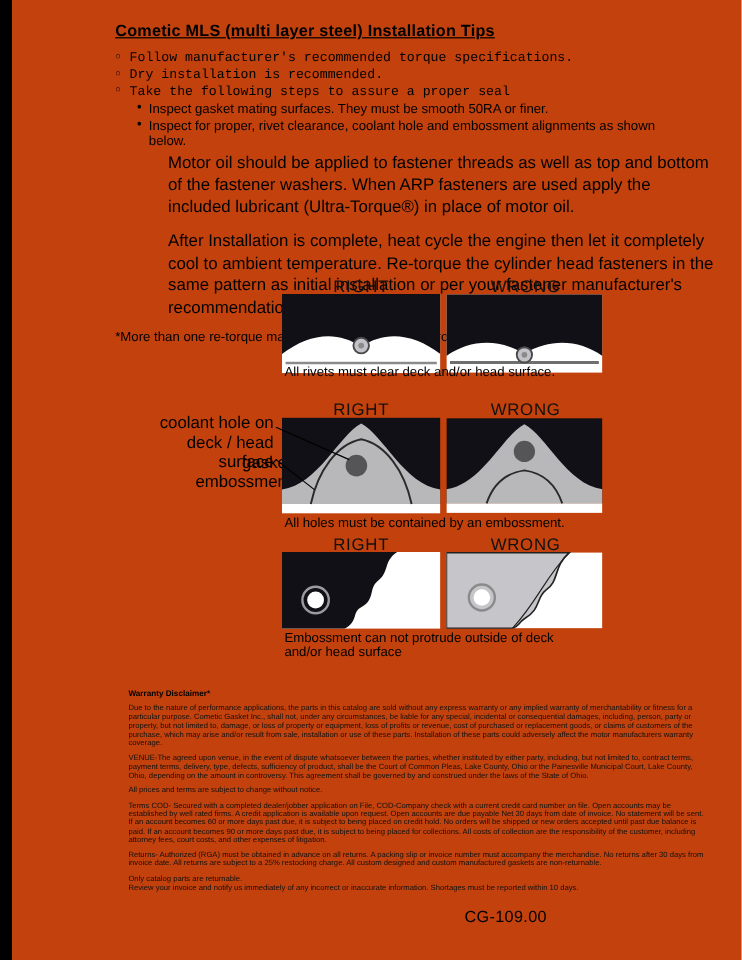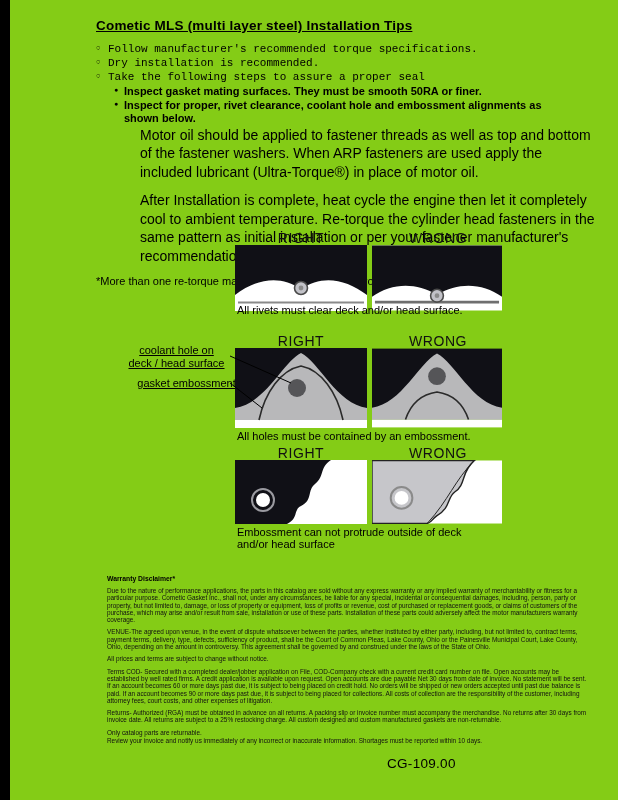--- a/index.html
+++ b/index.html
@@ -1,43 +1,43 @@
 <!DOCTYPE html>
 <html><head>
 <meta charset="utf-8">
 <style>
   * { margin:0; padding:0; box-sizing:border-box; }
   html,body { background:#e8e8e8; }
   .page {
     position:relative; width:618px; height:800px; margin:0 auto;
-    background:#84cc16; color:#000;
+    background:#c2410c; color:#000;
     font-family:"Liberation Sans", sans-serif;
     overflow:hidden;
   }
   .leftbar { position:absolute; left:0; top:0; width:10px; height:800px; background:#000; }
 
   .content { position:absolute; left:96px; top:18px; width:478px; }
   .title { font-size:13.5px; font-weight:bold; text-decoration:underline; margin-bottom:10px; letter-spacing:0.2px; }
 
   .bullets { list-style:none; font-size:11px; line-height:1.18; }
   .bullets > li { position:relative; padding-left:12px; margin-bottom:1px;font-family:Liberation Mono, monospace; }
   .bullets > li::before { content:"○"; position:absolute; left:0; top:1px; font-size:7.5px; }
-  .subs { list-style:none; font-size:11px; line-height:1.18; margin-left:17px;font-weight:bold; }
+  .subs { list-style:none; font-size:11px; line-height:1.18; margin-left:17px; }
   .subs > li { position:relative; padding-left:11px; margin-bottom:1px; }
   .subs > li::before { content:"●"; position:absolute; left:1px; top:1px; font-size:7px; }
 
   .diesel-heading { font-size:12px; font-weight:bold; margin:15px 0 9px; }
   .para { font-size:14px; line-height:1.32; margin-bottom:10px; width:455px;margin-left:44px; }
   .note { font-size:11px; margin-top:2px; }
 
   .diagrams { position:absolute; left:110px; top:230px; width:495px; height:322px; }
   .dg-header { position:absolute; width:132px; text-align:center; font-size:14px; letter-spacing:0.6px; color:#111; }
   .dg-img { position:absolute; line-height:0; }
   .dg-caption { position:absolute; font-size:11px; color:#000; }
-  .dg-label { position:absolute; font-size:11px; text-align:center; line-height:1.15;text-decoration:underline; }
+  .dg-label { position:absolute; font-size:14px; text-align:right; line-height:1.15; }
   .overlay { position:absolute; left:0; top:0; pointer-events:none; }
 
   .legal { position:absolute; left:107px; top:575px; width:484px; }
   .legal-heading { font-size:6.8px; font-weight:bold; margin-bottom:5px; }
   .legal p { font-size:6.4px; line-height:1.14; margin-bottom:5px; color:#111; text-align:left; }
   .legal p.tight { margin-bottom:1px; }
 
   .footer-code { position:absolute; left:387px; top:756px; font-size:13.5px; letter-spacing:0.3px; }
 </style>
 </head>

